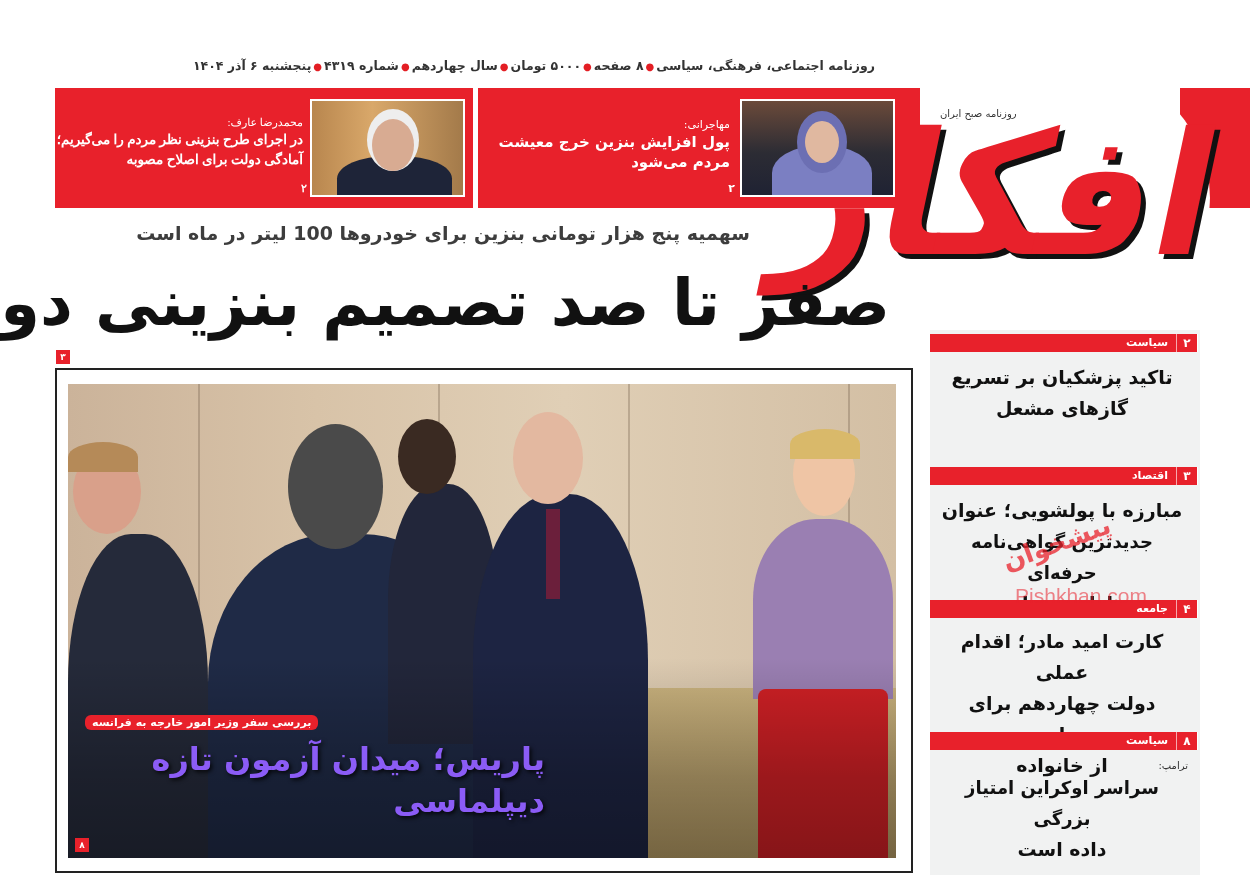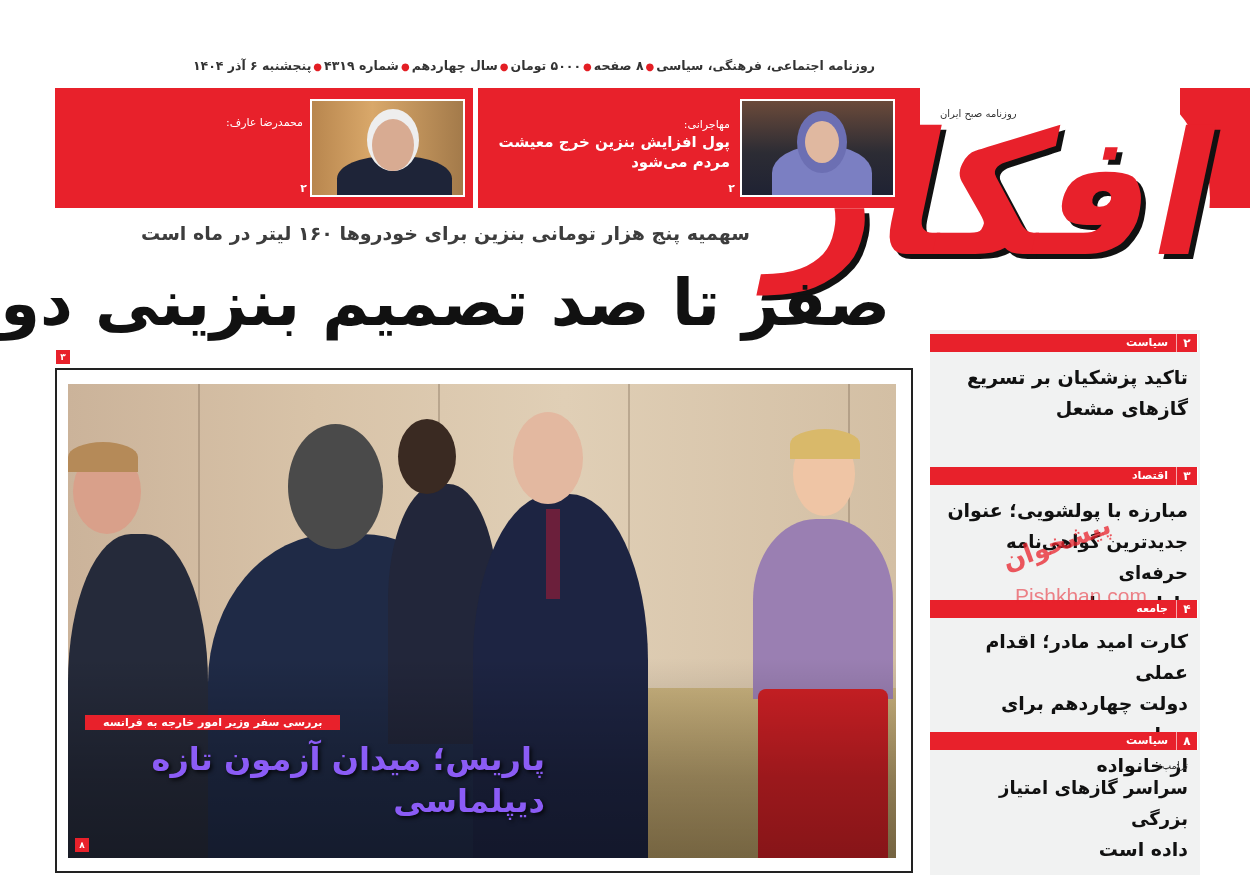--- a/index.html
+++ b/index.html
@@ -82,21 +82,21 @@
   .carpet { position:absolute; left:0; right:0; bottom:0; height:170px; background: linear-gradient(180deg,#c9b27e,#b49a64); }
   .person { position:absolute; }
   .photo-dark-grad {
     position:absolute; left:0; right:0; bottom:0; height:200px;
     background: linear-gradient(180deg, rgba(0,0,0,0) 0%, rgba(0,0,0,0.25) 60%, rgba(0,0,0,0.35) 100%);
   }
   .photo-kicker {
     position: absolute; top: 716px; left: 85px; width: 440px; text-align: left;
     font-size: 11px; font-weight: bold; color: #fff; direction: rtl;
   }
-  .photo-kicker span { background: #e8212b; padding: 1px 18px; }
+  .photo-kicker span { background: #e8212b; padding: 1px 7px; border-radius: 6px; }
   .photo-headline {
     position: absolute; top: 738px; left: 85px; width: 460px; text-align: right; direction: rtl;
     font-size: 32px; font-weight: bold; color: #8b5cf6; line-height: 42px;
     text-shadow: 2px 2px 4px rgba(0,0,0,0.8);
   }
 
   
   .sidecol {
     position: absolute; top: 330px; left: 930px; width: 270px; height: 545px; background: #f1f2f2;
   }
@@ -104,21 +104,21 @@
     position: absolute; left: 930px; width: 268px; height: 18px; background: #e8212b; color: #fff;
   }
   .section-bar .num {
     position: absolute; right: 0; top: 0; width: 22px; height: 18px; border-right: 1px solid #fff;
     border-left: 1px solid #f7a9ad; text-align: center; font-size: 12px; font-weight: bold; line-height: 18px;
   }
   .section-bar .label {
     position: absolute; right: 30px; top: 0; font-size: 11px; font-weight: bold; line-height: 18px; margin-left: 21px;
   }
   .side-headline {
-    position: absolute; left: 936px; width: 252px; text-align: right; direction: rtl;
+    position: absolute; left: 936px; width: 252px; text-align: center; direction: rtl;
     font-size: 19px; font-weight: bold; color: #111; line-height: 31px;
   }
   .side-kicker {
     position: absolute; left: 936px; width: 252px; text-align: right; font-size: 10px; color: #333;
   }
 
   .watermark {
     position: absolute; top: 528px; left: 970px; width: 190px; height: 80px; pointer-events: none;
   }
   .watermark .wm-fa {
@@ -152,32 +152,36 @@
     <div class="ph-head" style="left:63px; top:20px; width:34px; height:42px; background:#e0b8a0;"></div>
   </div>
   <div class="kicker" style="right:190px; top:30px;">مهاجرانی:</div>
   <div class="headline" style="right:190px; top:44px; width:240px;">
     <div>پول افزایش بنزین خرج معیشت</div>
     <div>مردم می‌شود</div>
   </div>
   <div class="page" style="right:185px; top:94px;">۲</div>
 </div>
 
-<div class="teaser" style="left:55px; width:418px;">
+<div class="teaser" style="left:55px; width:418px;font-family:Liberation Serif, serif;">
   <div class="photo" style="left:255px;">
     <div class="ph-bg-2"></div>
     <div class="ph-body" style="left:25px; top:55px; width:115px; height:50px; background:#1e2438;"></div>
     <div class="ph-head" style="left:55px; top:8px; width:52px; height:62px; background:#eee;"></div>
     <div class="ph-head" style="left:60px; top:18px; width:42px; height:52px; background:#d8ab92;"></div>
   </div>
   <div class="kicker" style="right:170px; top:28px;">محمدرضا عارف:</div>
+  <div class="headline" style="right:170px; top:42px; width:250px;">
+    <div style="font-size:13.5px;">در اجرای طرح بنزینی نظر مردم را می‌گیریم؛</div>
+    <div style="font-size:13.5px;">آمادگی دولت برای اصلاح مصوبه</div>
+  </div>
   <div class="page" style="right:166px; top:94px;">۲</div>
 </div>
 
-<div class="subhead">سهمیه پنج هزار تومانی بنزین برای خودروها ۱۶۰ لیتر در ماه است</div>
+<div class="subhead">سهمیه پنج هزار تومانی بنزین برای خودروها 100 لیتر در ماه است</div>
 <div class="main-headline">صفر تا صد تصمیم بنزینی دولت</div>
 <div class="page-tag" style="top:350px; left:56px;">۳</div>
 
 <div class="photo-frame"></div>
 <div class="photo-main">
   <div class="wall-line" style="left:130px;"></div>
   <div class="wall-line" style="left:370px;"></div>
   <div class="wall-line" style="left:560px;"></div>
   <div class="wall-line" style="left:780px;"></div>
   <div class="carpet"></div>
@@ -238,20 +242,20 @@
   <div>دولت چهاردهم برای حمایت</div>
   <div>از خانواده</div>
 </div>
 
 <div class="section-bar" style="top:732px;">
   <div class="num">۸</div>
   <div class="label">سیاست</div>
 </div>
 <div class="side-kicker" style="top:760px;">ترامپ:</div>
 <div class="side-headline" style="top:772px;">
-  <div style="font-size:18px;">سراسر گازهای امتیاز بزرگی</div>
+  <div style="font-size:18px;">سراسر اوکراین امتیاز بزرگی</div>
   <div>داده است</div>
 </div>
 
 <div class="watermark">
   <div class="wm-fa">پیشخوان</div>
   <div class="wm-en">Pishkhan.com</div>
 </div>
 
 </body></html>

